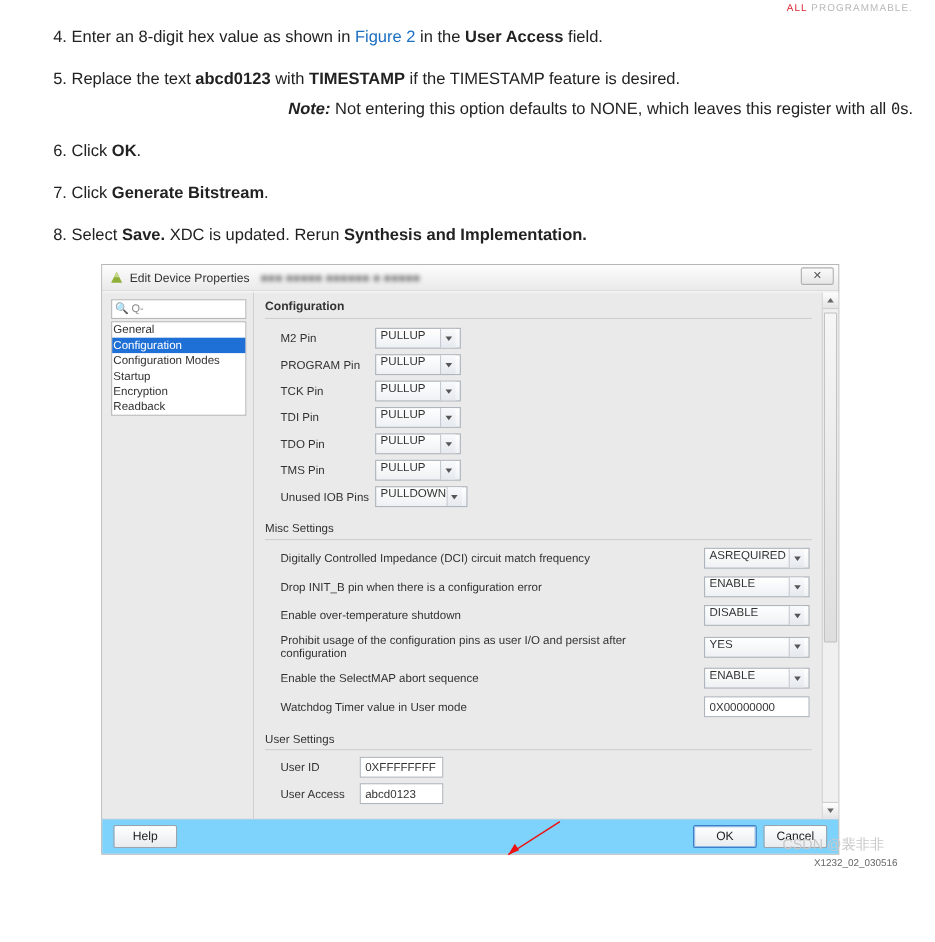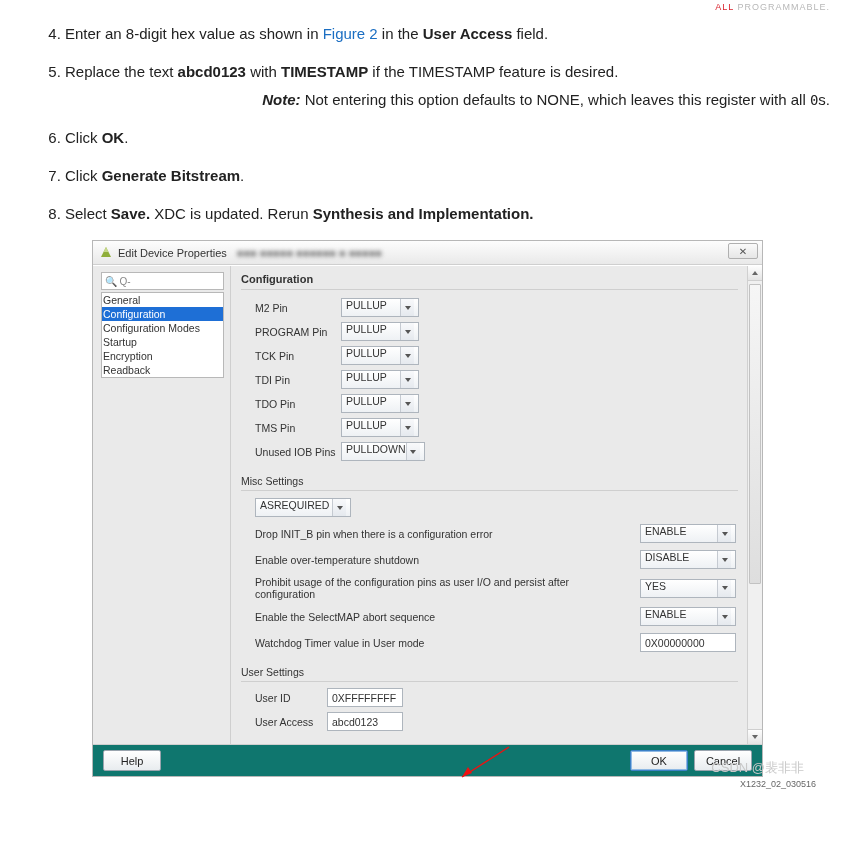--- a/index.html
+++ b/index.html
@@ -169,21 +169,21 @@
   .vscroll .arrow-dn::after {
     content: ""; border-left: 3px solid transparent; border-right: 3px solid transparent; border-top: 4px solid #666;
   }
   .vscroll .thumb {
     position: absolute; left: 1px; right: 1px; top: 18px; height: 300px;
     background: linear-gradient(#f6f6f6,#dedede);
     border: 1px solid #c2c2c2; border-radius: 1px;
   }
   .button-bar {
     border-top: 1px solid #cfcfcf;
-    background: #0f766e;
+    background: #7dd3fc;
     padding: 5px 10px;
     display: flex; align-items: center;
   }
   .btn-std {
     height: 21px; min-width: 58px;
     border: 1px solid #9aa4ae; border-radius: 2px;
     background: linear-gradient(#fff,#e8ecef);
     font-size: 11px; color: #222;
     display: inline-flex; align-items: center; justify-content: center;
     padding: 0 10px;
@@ -317,20 +317,21 @@
                   <span class="select" style="min-width:78px">
                     <span>PULLDOWN</span>
                     <span class="caret"></span>
                   </span>
                 </div>
               </div>
 
             <div class="sub-header">Misc Settings</div>
             <div id="misc-rows">
                 <div class="misc-row">
+                  <span class="desc">Digitally Controlled Impedance (DCI) circuit match frequency</span>
                   <span class="ctl"><span class="select" style="width:96px">
                       <span>ASREQUIRED</span>
                       <span class="caret"></span>
                     </span></span>
                 </div>
                 <div class="misc-row">
                   <span class="desc">Drop INIT_B pin when there is a configuration error</span>
                   <span class="ctl"><span class="select" style="width:96px">
                       <span>ENABLE</span>
                       <span class="caret"></span>

